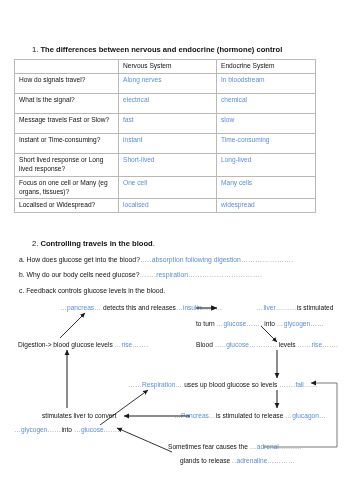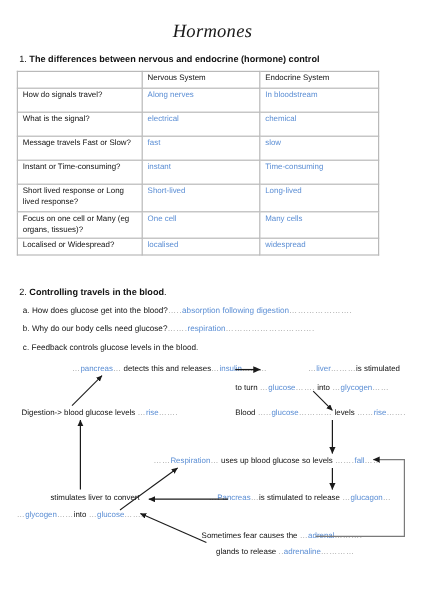--- a/index.html
+++ b/index.html
@@ -22,20 +22,21 @@
     font-size:15.5px;
     color:#1a1a1a;
     letter-spacing:.2px;
   }
 
   
   .sec-head{
     position:absolute;
     font-size:7.6px;
     color:#111;
+    margin-left:16px;
   }
   .sec-head .num{font-weight:normal;}
   .sec-head .txt{font-weight:bold;}
   #sec1{left:16px;top:45px;}
   #sec2{left:16px;top:239px;}
 
   
   .tbl{
     position:absolute;left:14px;top:59px;
     width:277px;
@@ -90,21 +91,20 @@
   #f-glands{left:180px;top:457px;}
 
   
   #arrows{position:absolute;left:0;top:0;width:354px;height:500px;pointer-events:none;}
 </style>
 </head>
 <body>
 
 <div id="page">
 
-  <div class="doc-title">Hormones</div>
 
   <div class="sec-head" id="sec1">
     <span class="num">1.</span>
     <span class="txt">The differences between nervous and endocrine (hormone) control</span>
   </div>
 
   <table class="tbl">
     <tbody>
       <tr>
         <td class="c0"></td>

